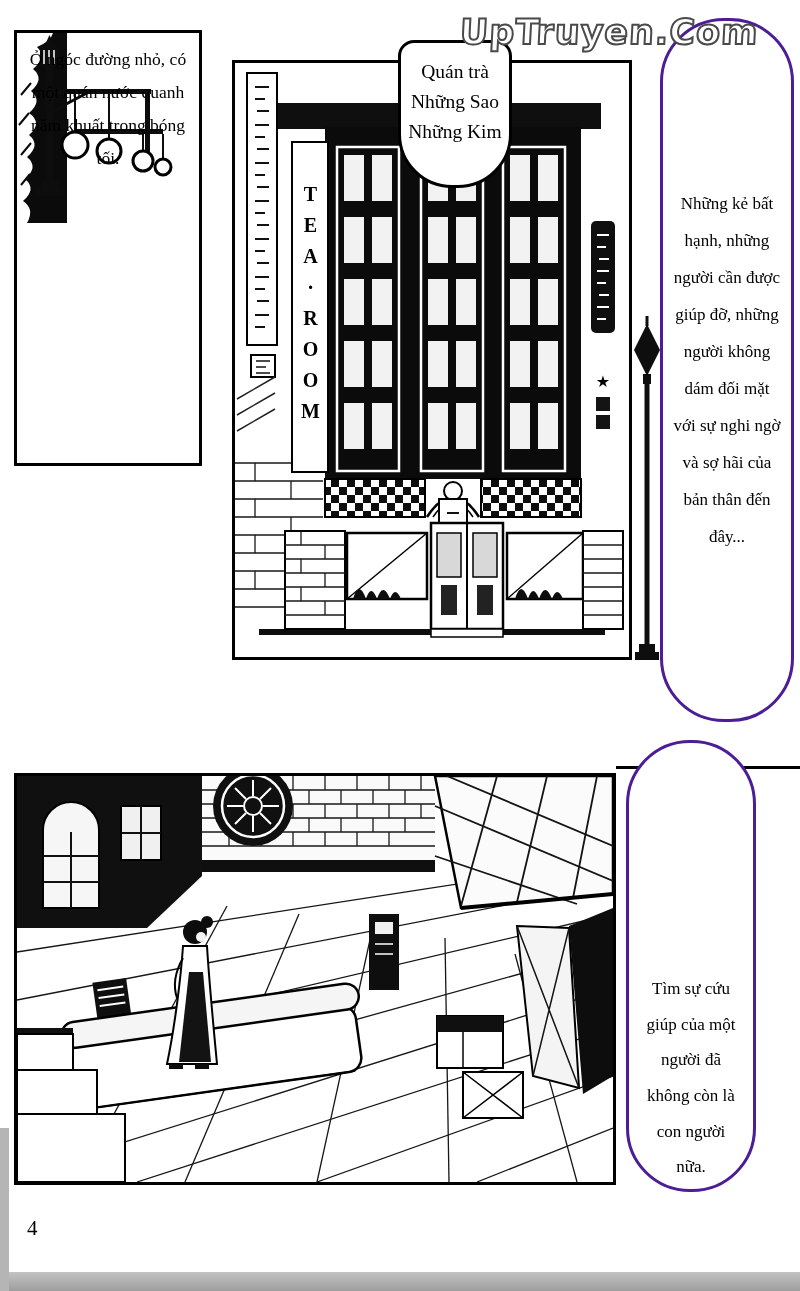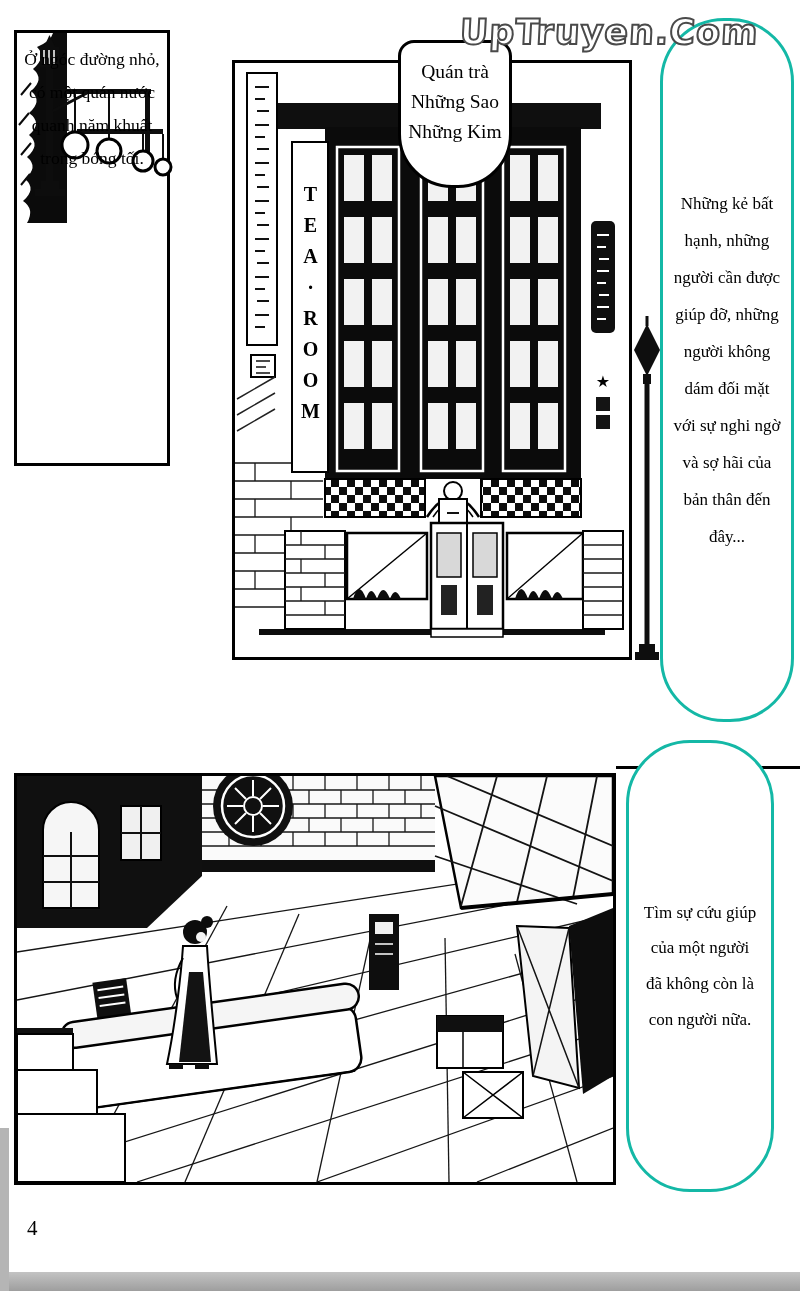--- a/index.html
+++ b/index.html
@@ -18,21 +18,21 @@
     transform:skewX(-3deg);
     white-space:nowrap;
   }
   
   .panel{
     position:absolute;background:#fff;border:3px solid #000;
     box-sizing:border-box;z-index:10;
   }
   .panel svg{position:absolute;left:0;top:0;}
   
-  .panel-lamp{left:14px;top:30px;width:156px;height:436px;}
+  .panel-lamp{left:14px;top:30px;width:188px;height:436px;}
   .narration-tl{
     position:absolute;left:0;right:0;top:10px;z-index:3;
     text-align:center;font-size:17.5px;line-height:1.88;padding:0 5px;
   }
   .blob-svg{position:absolute;right:2px;top:148px;width:50px;height:190px;z-index:1;}
   .lamp-svg{position:absolute;left:0;bottom:2px;width:160px;height:170px;z-index:2;}
   
   .panel-building{left:232px;top:60px;width:400px;height:600px;}
   .building-svg{width:394px;height:594px;}
   .tea-sign{
@@ -45,27 +45,27 @@
   
   .sign-badge{
     position:absolute;left:398px;top:40px;width:114px;height:148px;z-index:40;
     background:#fff;border:3px solid #000;box-sizing:border-box;
     border-radius:16px 16px 54px 54px;
     display:flex;flex-direction:column;align-items:center;
     padding-top:14px;font-size:19.5px;line-height:1.55;text-align:center;
   }
   
   .bubble{
-    position:absolute;background:#fff;border:3px solid #14b8a6;
+    position:absolute;background:#fff;border:3px solid #4c1d95;
     box-sizing:border-box;border-radius:64px;z-index:30;
     display:flex;align-items:center;justify-content:center;
     text-align:center;font-size:17px;
   }
   .bubble-1{left:660px;top:18px;width:134px;height:704px;line-height:2.18;padding:4px 10px;}
-  .bubble-2{left:626px;top:740px;width:148px;height:452px;line-height:2.1;padding:4px 14px;}
+  .bubble-2{left:626px;top:740px;width:130px;height:452px;line-height:2.1;padding:4px 14px;align-items:flex-end;}
   
   .panel-line{position:absolute;left:616px;top:766px;width:184px;height:3px;background:#000;z-index:20;}
   
   .street-lamp-svg{position:absolute;left:630px;top:316px;width:34px;height:348px;z-index:5;}
   
   .panel-interior{left:14px;top:773px;width:602px;height:412px;}
   .interior-svg{width:596px;height:406px;}
   
   .page-number{position:absolute;left:27px;top:1216px;font-size:21px;z-index:20;}
   .scan-bottom{position:absolute;left:0;top:1272px;width:800px;height:19px;z-index:70;

